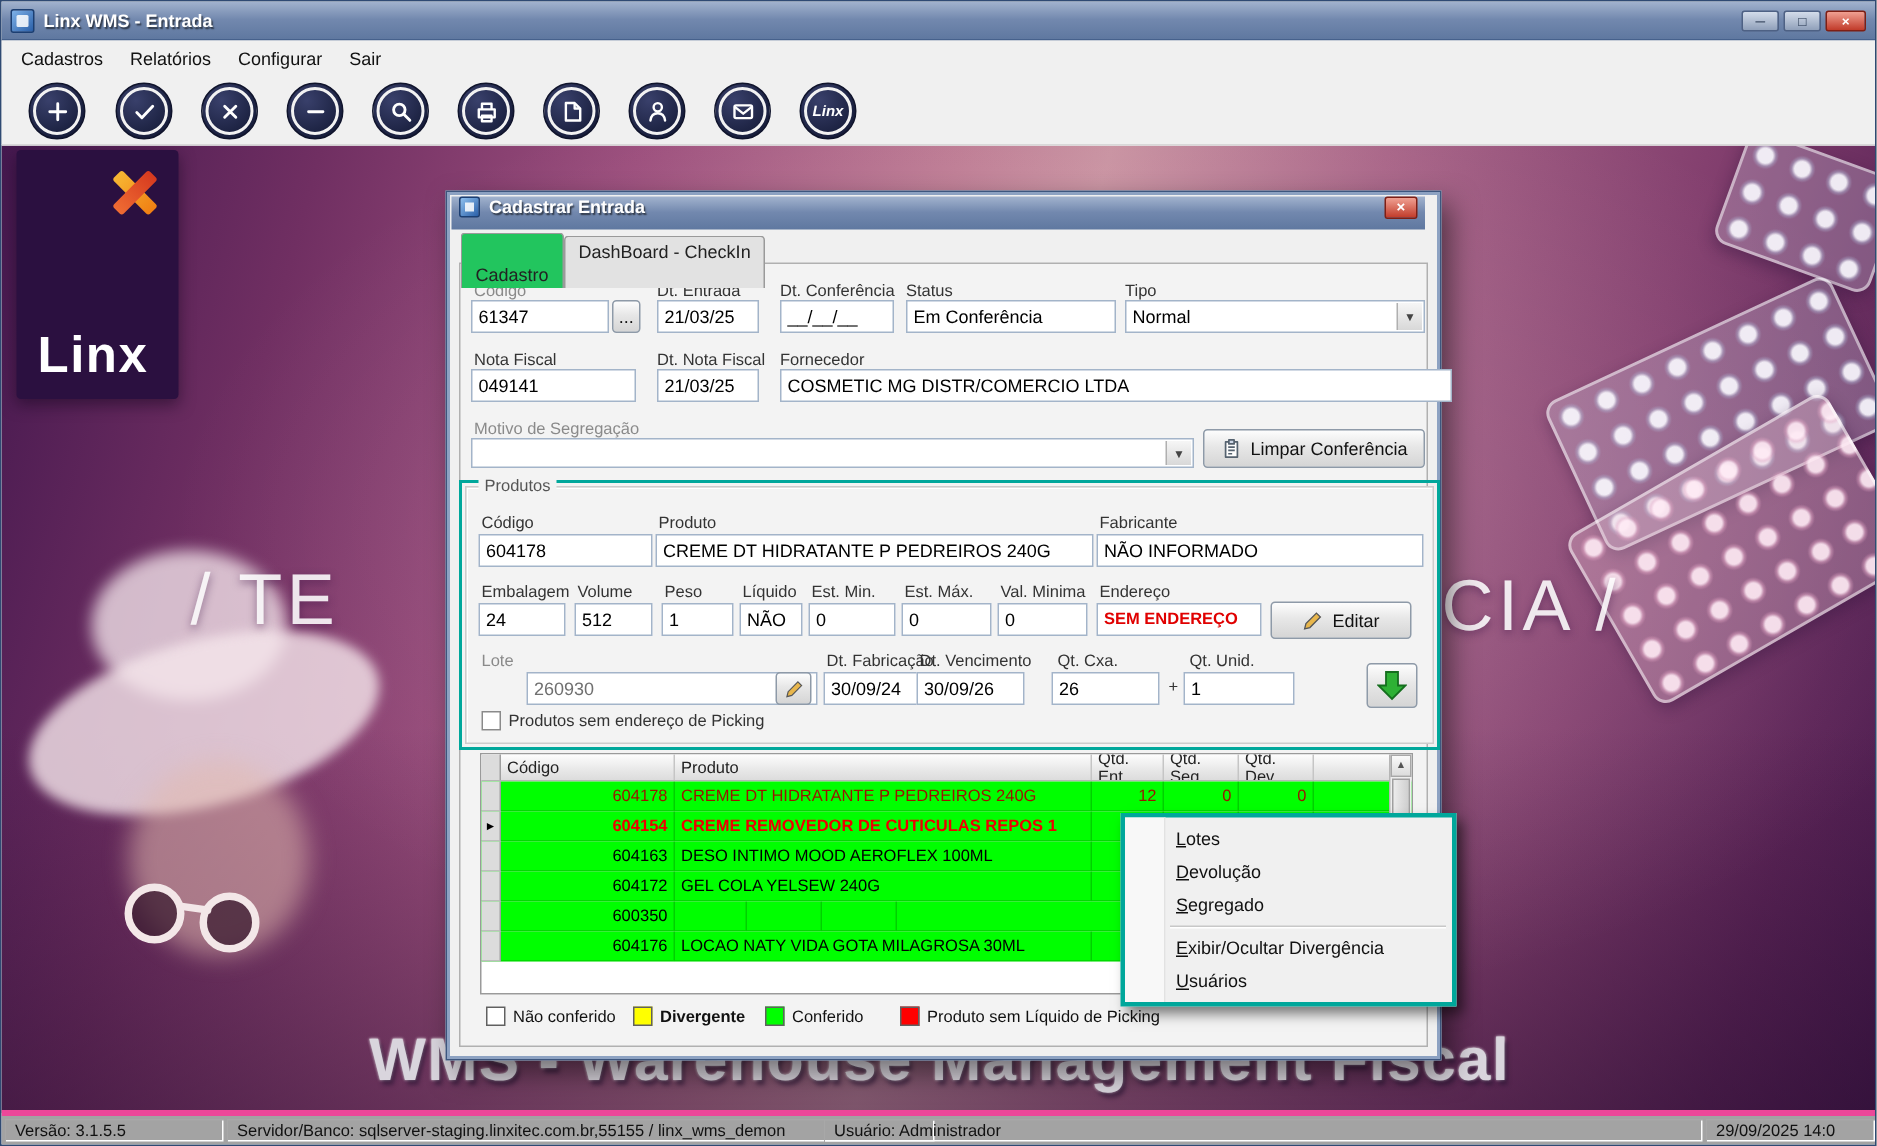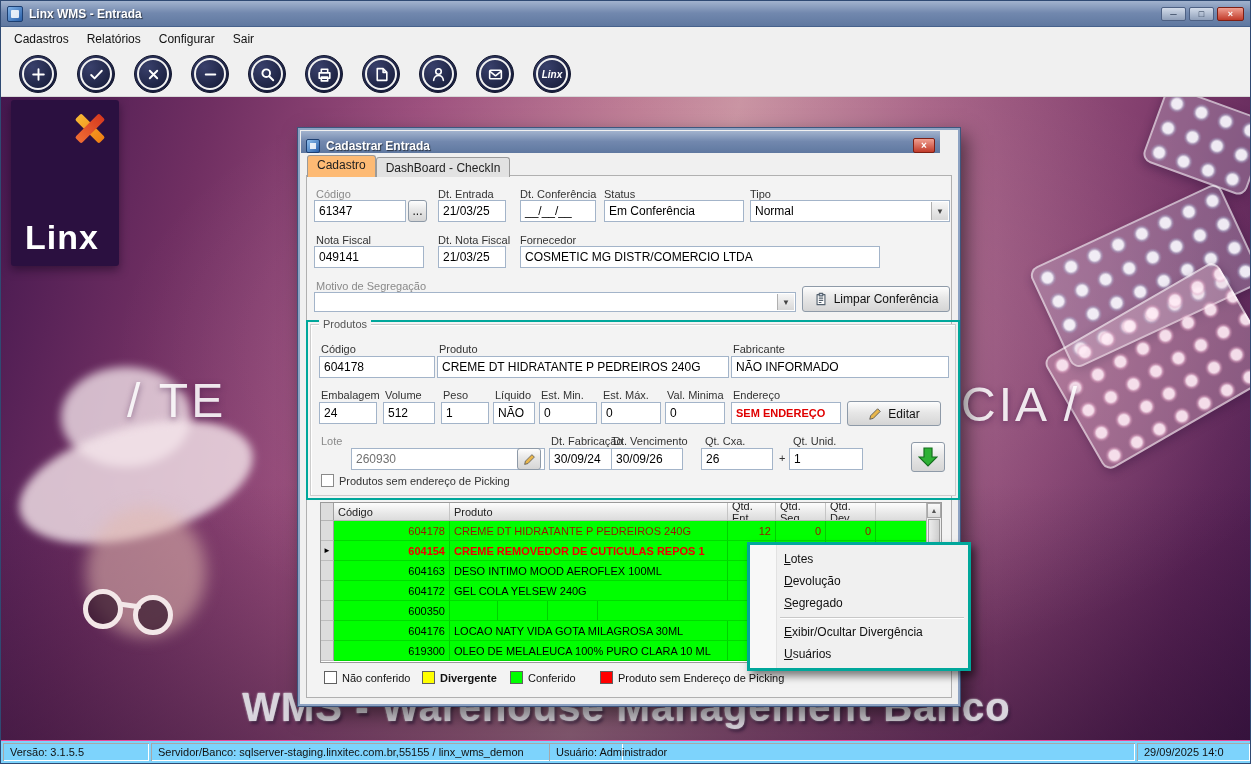--- a/index.html
+++ b/index.html
@@ -50,30 +50,30 @@
   .blister { position:absolute; border-radius:10px; border:2px solid rgba(255,255,255,0.5); box-shadow:0 4px 10px rgba(50,20,60,0.4);
     background-color:rgba(220,225,240,0.25);
     background-image:radial-gradient(circle, rgba(250,250,255,0.9) 5px, rgba(180,190,220,0.4) 7px, transparent 9px);
     background-size:26px 26px; }
   .blister.pink { background-color:rgba(240,205,220,0.3);
     background-image:radial-gradient(circle, rgba(255,235,245,0.9) 5px, rgba(230,170,200,0.45) 7px, transparent 9px); }
 
   
   .dialog { position:absolute; left:296px; top:126px; width:664px; height:580px; background:#f0f0f0;
     border:1px solid #3d567e; box-shadow:inset 0 0 0 2px #8da2c2, 6px 8px 18px rgba(0,0,0,0.5); z-index:10; }
-  .dlg-titlebar { position:absolute; left:3px; top:3px; right:20px; height:22px;
-    background:linear-gradient(180deg,#a2b3ce 0%,#7288ae 48%,#5f78a0 100%); display:flex; align-items:flex-end; padding:0 5px; }
+  .dlg-titlebar { position:absolute; left:3px; top:3px; right:10px; height:22px;
+    background:linear-gradient(180deg,#a2b3ce 0%,#7288ae 48%,#5f78a0 100%); display:flex; align-items:flex-start; padding:0 5px; }
   .dlg-icon { width:14px; height:14px; background:linear-gradient(135deg,#8fc0ee,#2a5fa8); border:1px solid #1c3f72; border-radius:2px; margin-right:6px; position:relative; }
   .dlg-icon::after { content:''; position:absolute; inset:3px; background:rgba(255,255,255,0.85); }
   .dlg-title { color:#fff; font-weight:bold; font-size:12px; text-shadow:1px 1px 1px rgba(0,0,0,0.6); }
   .dlg-close { margin-left:auto; width:22px; height:15px; background:linear-gradient(#f0a092,#c13b2a); border:1px solid #7e1f14; border-radius:2px;
     color:#fff; font-size:10px; line-height:13px; text-align:center; font-weight:bold; }
   .tabs { position:absolute; left:9px; top:27px; display:flex; z-index:2; }
   .tab { font-size:12px; padding:3px 9px 2px; background:#e2e2e2; border:1px solid #9a9a9a; border-bottom:none; border-radius:3px 3px 0 0; margin-top:2px; color:#222; }
-  .tab.active { background:#fdba74; margin-top:0; padding-top:2px; }
+  .tab.active { background:#22c55e; margin-top:0; padding-top:20px; }
   .dlg-panel { position:absolute; left:8px; top:47px; right:8px; bottom:8px; background:#f3f3f3; border:1px solid #b0b0b0; }
 
   .flabel { position:absolute; font-size:11px; color:#333; white-space:nowrap; }
   .flabel.dim { color:#8a8a8a; }
   .tb { position:absolute; height:22px; background:#fff; border:1px solid #a3b4c9; font-size:12px; color:#000;
     padding:2px 4px; display:flex; align-items:center; overflow:hidden; white-space:nowrap; }
   .tb.dim { color:#707070; }
   .sel-text { overflow:hidden; white-space:nowrap; }
   .dd-btn { position:absolute; right:1px; top:1px; bottom:1px; width:17px; background:linear-gradient(#f6f6f6,#d8d8d8);
     border-left:1px solid #b0b0b0; display:flex; align-items:center; justify-content:center; font-size:8px; color:#444; }
@@ -115,21 +115,21 @@
 
   
   .ctx { position:absolute; left:746px; top:541px; width:224px; background:#f0f0f0; border:3px solid #00a79b;
     box-shadow:4px 5px 8px rgba(0,0,0,0.5); z-index:30; padding:3px 0; }
   .ctx::before { content:''; position:absolute; left:0; top:0; bottom:0; width:26px; background:#f8f8f8; border-right:1px solid #e2e2e2; }
   .ctx-item { position:relative; height:22px; display:flex; align-items:center; padding-left:34px; font-size:12px; color:#111; }
   .ctx-sep { position:relative; height:1px; background:#c8c8c8; box-shadow:0 1px 0 #fff; margin:3px 4px 3px 30px; }
   .u { text-decoration:underline; }
 
   
-  .statusbar { position:absolute; left:0; bottom:0; width:100%; height:23px; background:#7dd3fc; border-top:1px solid #ec4899; z-index:60; }
+  .statusbar { position:absolute; left:0; bottom:0; width:100%; height:23px; background:#a3a3a3; border-top:4px solid #ec4899; z-index:60; }
   .sb-seg { position:absolute; top:2px; bottom:2px; box-shadow:inset 1px 1px 0 #a8a8a8, inset -1px -1px 0 #ffffff;
     display:flex; align-items:center; padding:0 7px; overflow:hidden; white-space:nowrap; font-size:11px; color:#111; }
 </style>
 </head>
 <body>
 
 <div class="screen">
 
   <div class="titlebar">
     <div class="app-icon"></div>
@@ -215,21 +215,21 @@
     <div class="blister" style="left:1150px; top:4px; width:110px; height:80px; transform:rotate(20deg);"></div>
     <div class="blister" style="left:1040px; top:124px; width:210px; height:110px; transform:rotate(-25deg);"></div>
     <div class="blister pink" style="left:1060px; top:204px; width:200px; height:130px; transform:rotate(-30deg);"></div>
     <div class="linx-box">
       <span class="linx-logo-text">Linx</span>
       <div class="star-a"></div>
       <div class="star-b"></div>
     </div>
     <span class="tagline" style="left:126px; top:276px;">/ TE</span>
     <span class="tagline" style="left:960px; top:280px;">CIA /</span>
-    <div class="banner">WMS - Warehouse Management Banco</div>
+    <div class="banner">WMS - Warehouse Management Fiscal</div>
   </div>
 
   <div class="dialog">
     <div class="dlg-titlebar">
       <div class="dlg-icon"></div>
       <span class="dlg-title">Cadastrar Entrada</span>
       <div class="dlg-close">×</div>
     </div>
 
     <div class="tabs">
@@ -251,21 +251,21 @@
     <div class="tb" style="left:452px; top:72px; width:200px;">
       <span class="sel-text">Normal</span>
       <span class="dd-btn">▼</span>
     </div>
 
     <span class="flabel" style="left:18px; top:106px;">Nota Fiscal</span>
     <div class="tb" style="left:16px; top:118px; width:110px;">049141</div>
     <span class="flabel" style="left:140px; top:106px;">Dt. Nota Fiscal</span>
     <div class="tb" style="left:140px; top:118px; width:68px;">21/03/25</div>
     <span class="flabel" style="left:222px; top:106px;">Fornecedor</span>
-    <div class="tb" style="left:222px; top:118px; width:360px;">COSMETIC MG DISTR/COMERCIO LTDA</div>
+    <div class="tb" style="left:222px; top:118px; width:448px;">COSMETIC MG DISTR/COMERCIO LTDA</div>
 
     <span class="flabel dim" style="left:18px; top:152px;">Motivo de Segregação</span>
     <div class="tb" style="left:16px; top:164px; width:482px; height:20px;">
       <span class="sel-text"></span>
       <span class="dd-btn">▼</span>
     </div>
     <div class="btn" style="left:504px; top:158px; width:148px; height:26px;">
       <svg width="14" height="14" viewBox="0 0 16 16" fill="none" stroke="#55626f" stroke-width="1.3" stroke-linejoin="round">
           <rect x="3.5" y="3" width="9" height="11.5" fill="#fdfdfd"></rect>
           <rect x="6" y="1.5" width="4" height="3" fill="#cfd8e8"></rect>
@@ -391,44 +391,35 @@
       </div>
       <div class="grid-row">
         <div class="gr-cell c-sel"></div>
         <div class="gr-cell c-cod num">604176</div>
         <div class="gr-cell c-prod">LOCAO NATY VIDA GOTA MILAGROSA 30ML</div>
         <div class="gr-cell c-ent num"></div>
         <div class="gr-cell c-seg num"></div>
         <div class="gr-cell c-dev num"></div>
         <div class="gr-cell c-fill"></div>
       </div>
-      <div class="grid-row">
-        <div class="gr-cell c-sel"></div>
-        <div class="gr-cell c-cod num">619300</div>
-        <div class="gr-cell c-prod">OLEO DE MELALEUCA 100% PURO CLARA 10 ML</div>
-        <div class="gr-cell c-ent num"></div>
-        <div class="gr-cell c-seg num"></div>
-        <div class="gr-cell c-dev num"></div>
-        <div class="gr-cell c-fill"></div>
-      </div>
       <div class="vscroll">
         <div class="vs-btn up">▲</div>
         <div class="vs-thumb"></div>
         <div class="vs-btn down">▼</div>
       </div>
     </div>
 
     <div class="legend-box" style="left: 26px; top: 543px; background-color: rgb(255, 255, 255);"></div>
     <span class="legend-label" style="left:44px; top:544px;">Não conferido</span>
     <div class="legend-box" style="left: 124px; top: 543px; background-color: rgb(255, 255, 0);"></div>
     <span class="legend-label" style="left:142px; top:544px;font-weight:bold;">Divergente</span>
     <div class="legend-box" style="left: 212px; top: 543px; background-color: rgb(0, 255, 0);"></div>
     <span class="legend-label" style="left:230px; top:544px;">Conferido</span>
     <div class="legend-box" style="left: 302px; top: 543px; background-color: rgb(255, 0, 0);"></div>
-    <span class="legend-label" style="left:320px; top:544px;">Produto sem Endereço de Picking</span>
+    <span class="legend-label" style="left:320px; top:544px;">Produto sem Líquido de Picking</span>
   </div>
 
   <div class="ctx">
     <div class="ctx-item">
         <span class="u">L</span>
         <span>otes</span>
       </div>
     <div class="ctx-item">
         <span class="u">D</span>
         <span>evolução</span>

